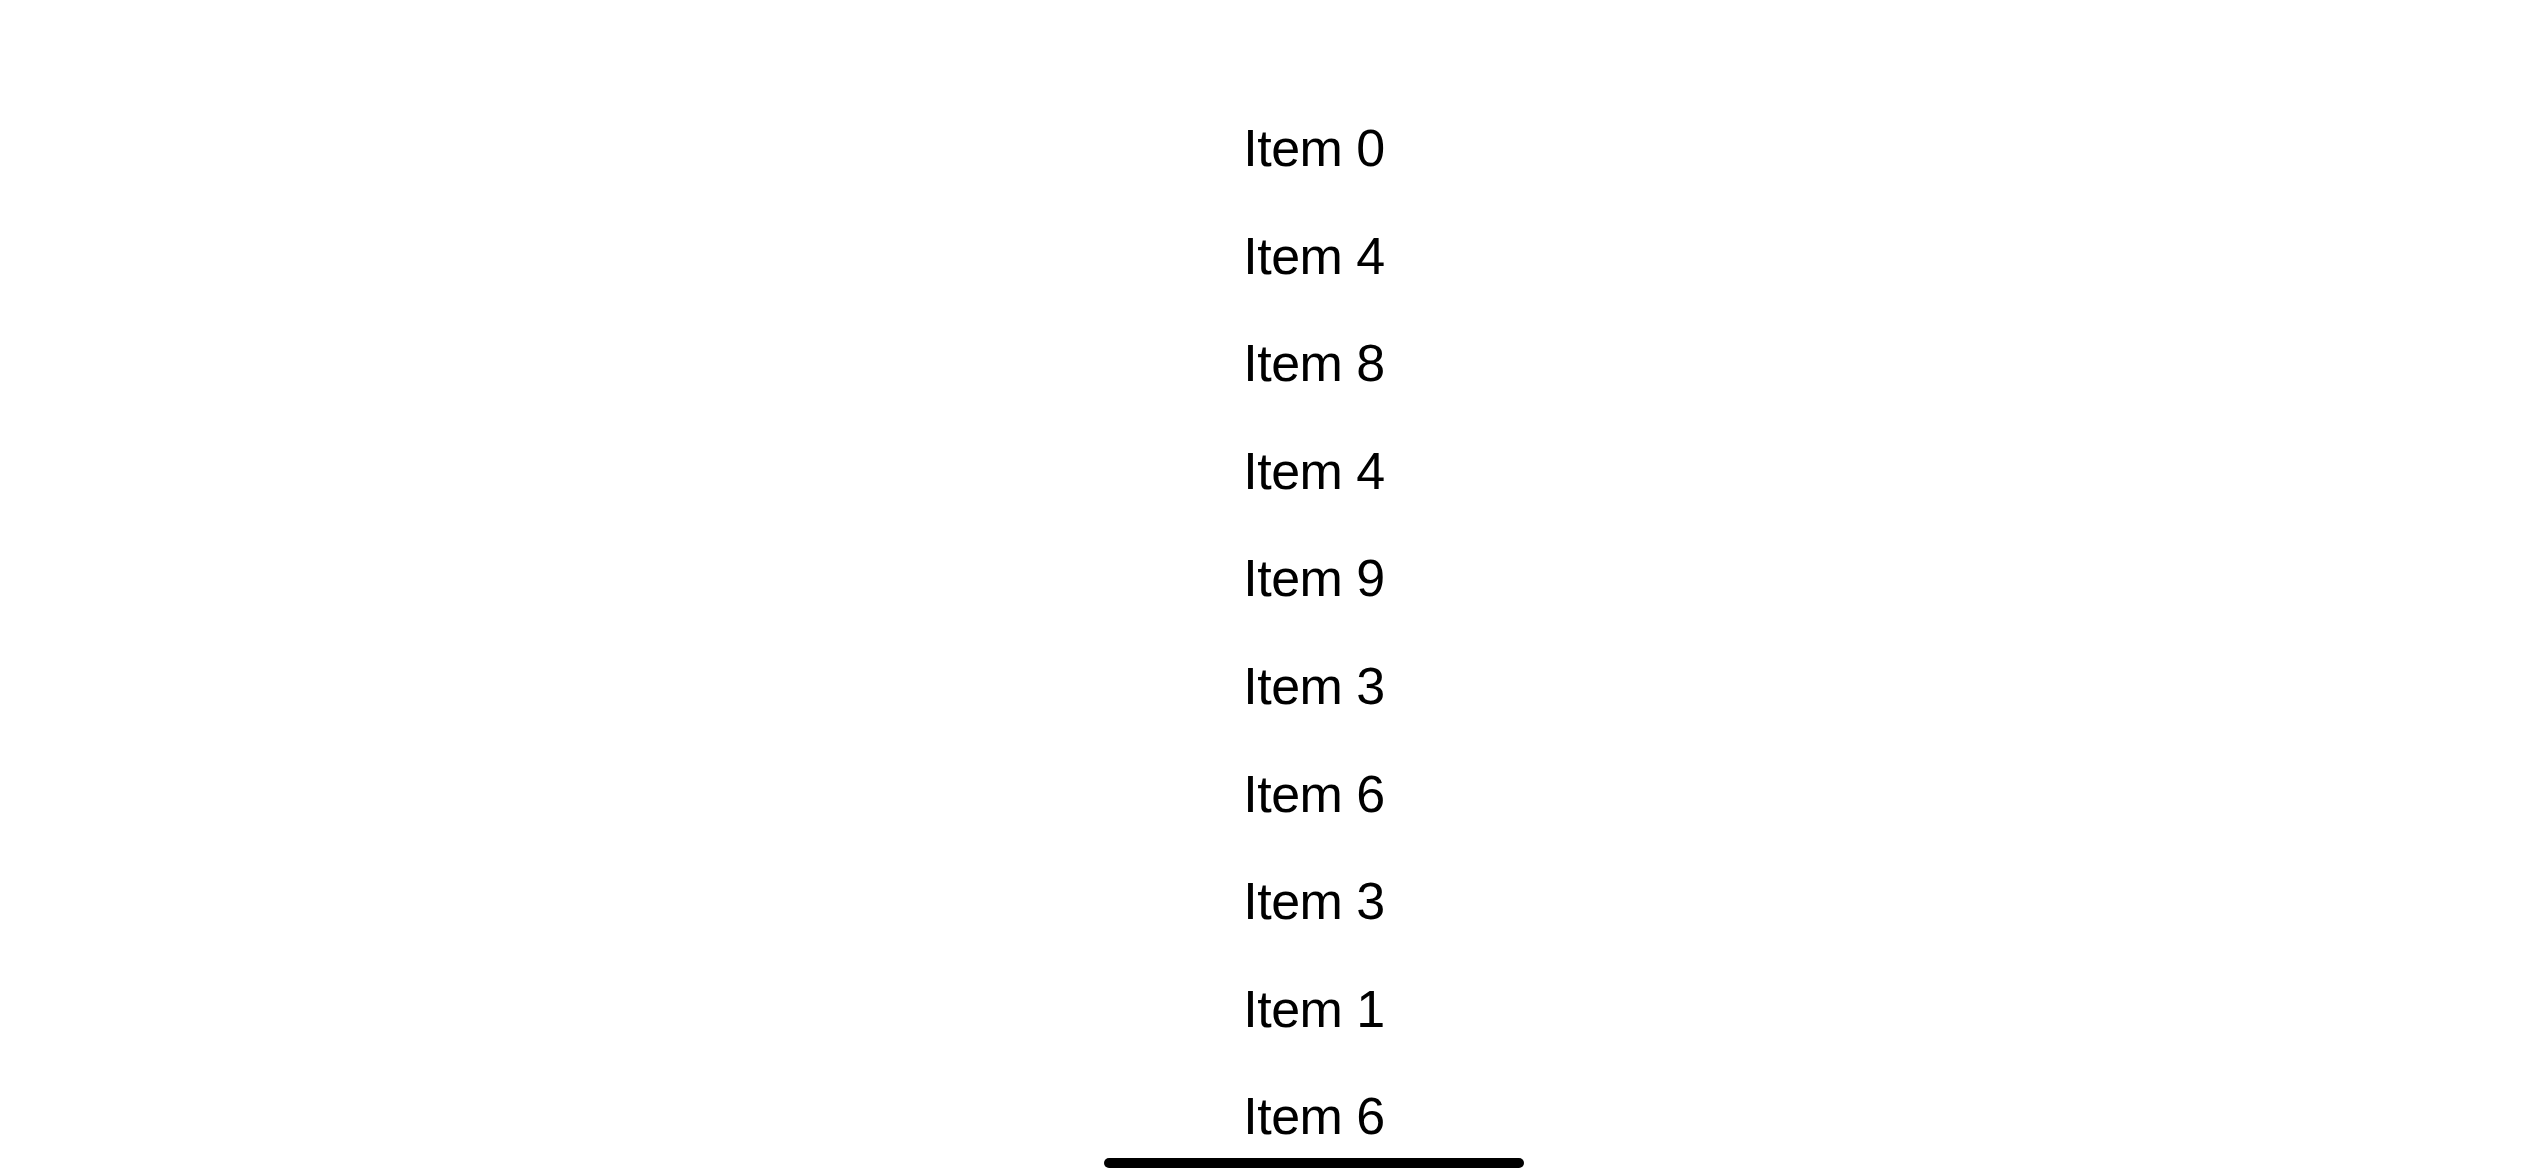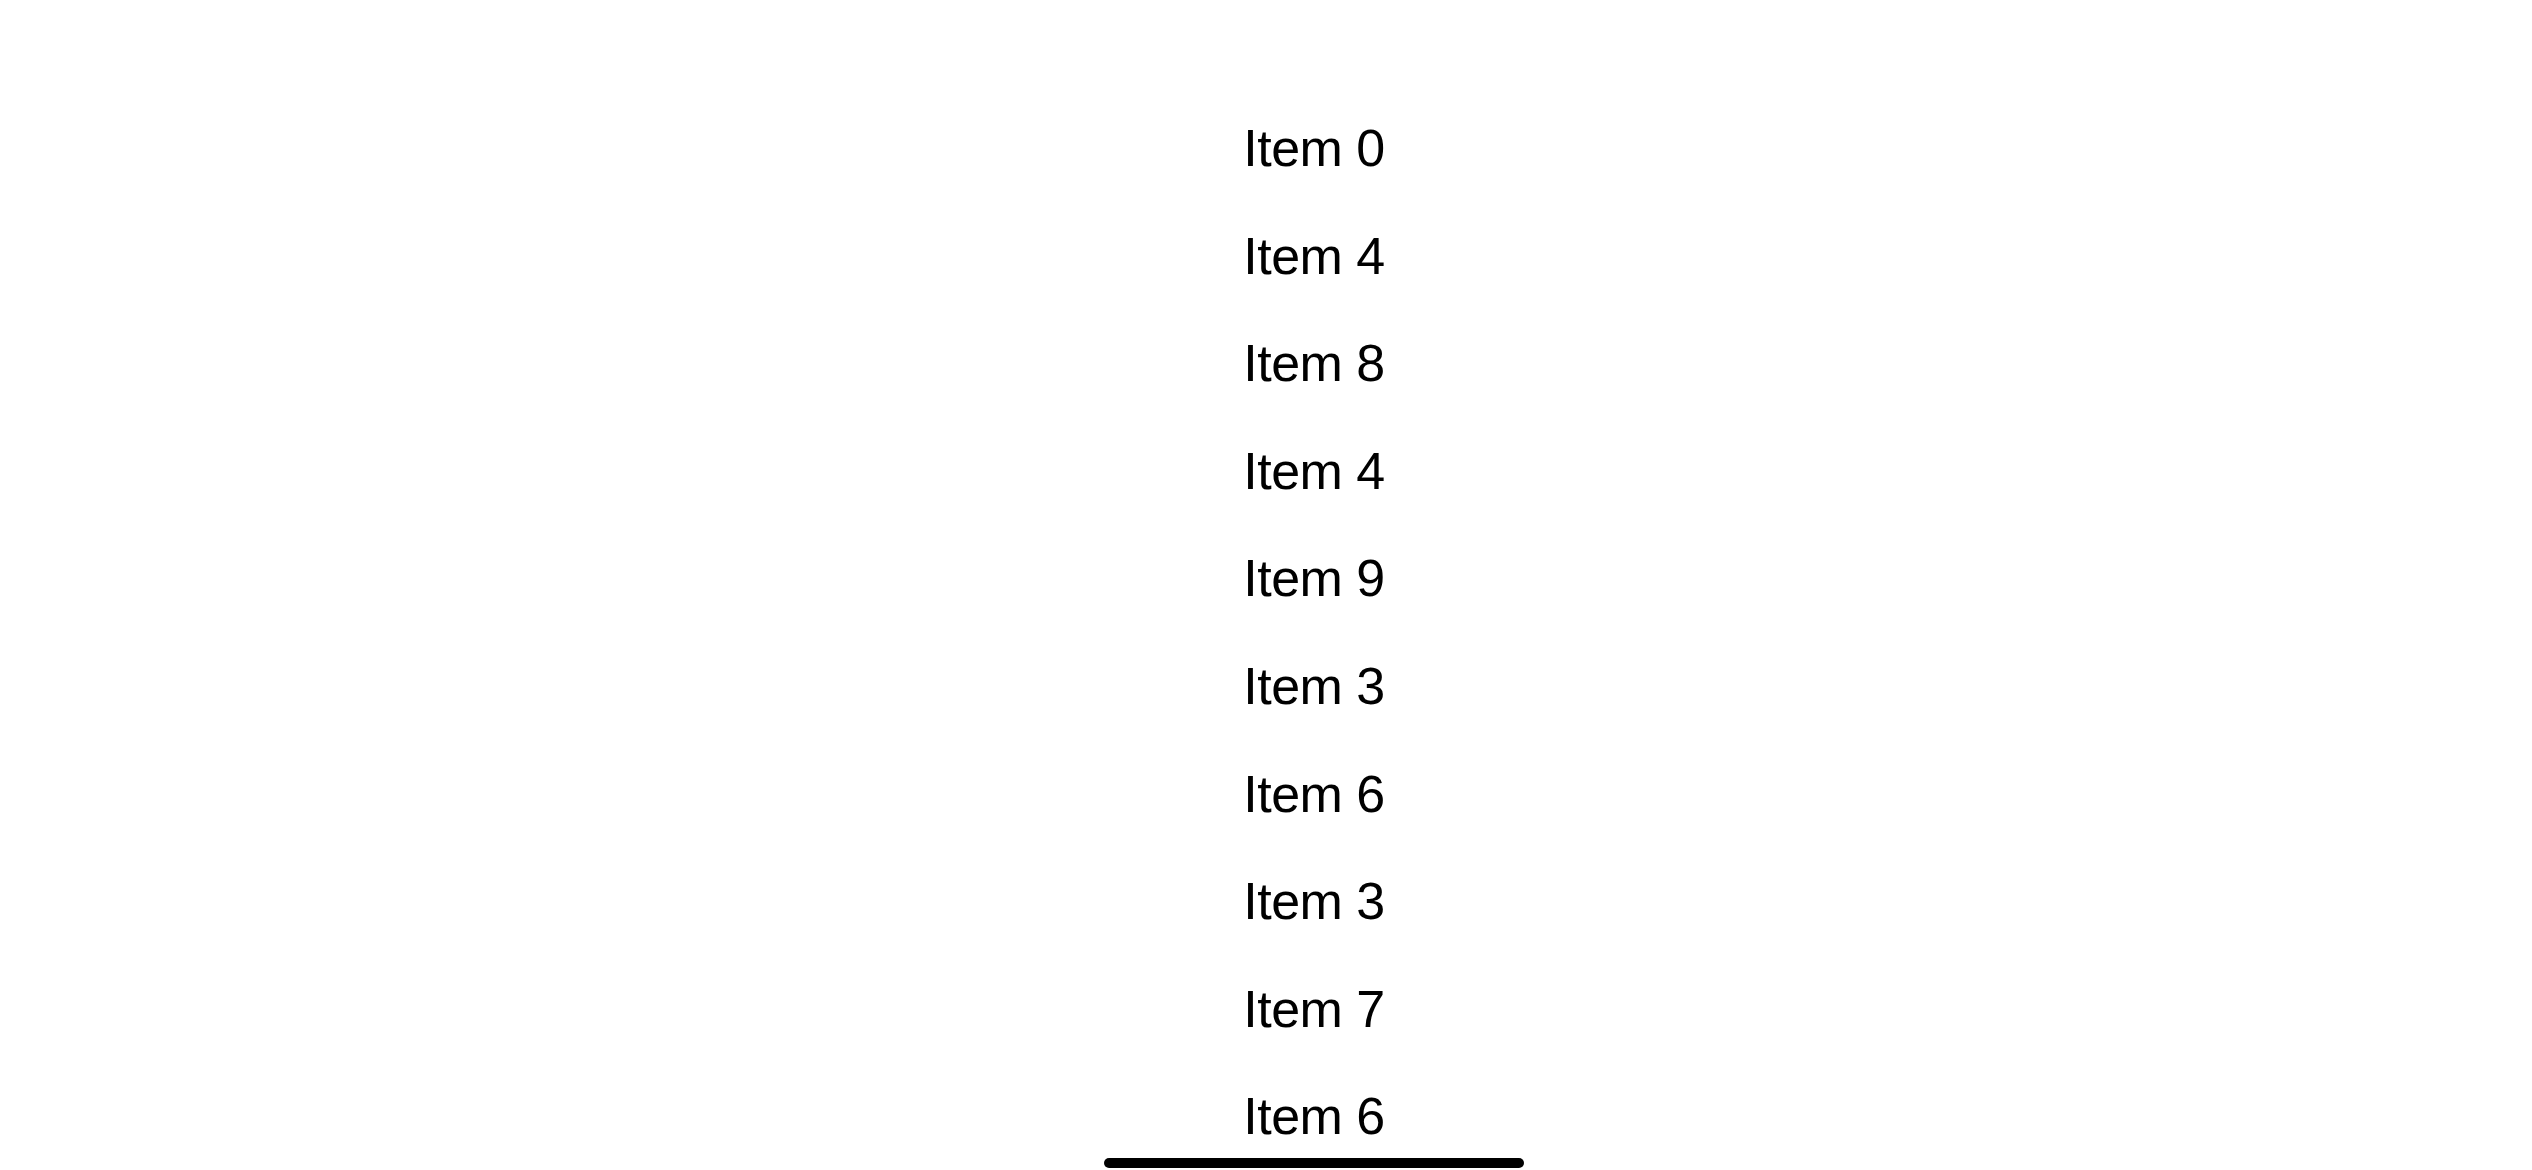--- a/index.html
+++ b/index.html
@@ -54,17 +54,17 @@
 <div class="list-container">
 
 <div class="list-item">Item 0</div>
     <div class="list-item">Item 4</div>
     <div class="list-item">Item 8</div>
     <div class="list-item">Item 4</div>
     <div class="list-item">Item 9</div>
     <div class="list-item">Item 3</div>
     <div class="list-item">Item 6</div>
     <div class="list-item">Item 3</div>
-    <div class="list-item">Item 7</div>
+    <div class="list-item">Item 1</div>
     <div class="list-item">Item 6</div>
   </div>
 
 <div class="home-indicator"></div>
 
 </body></html>

